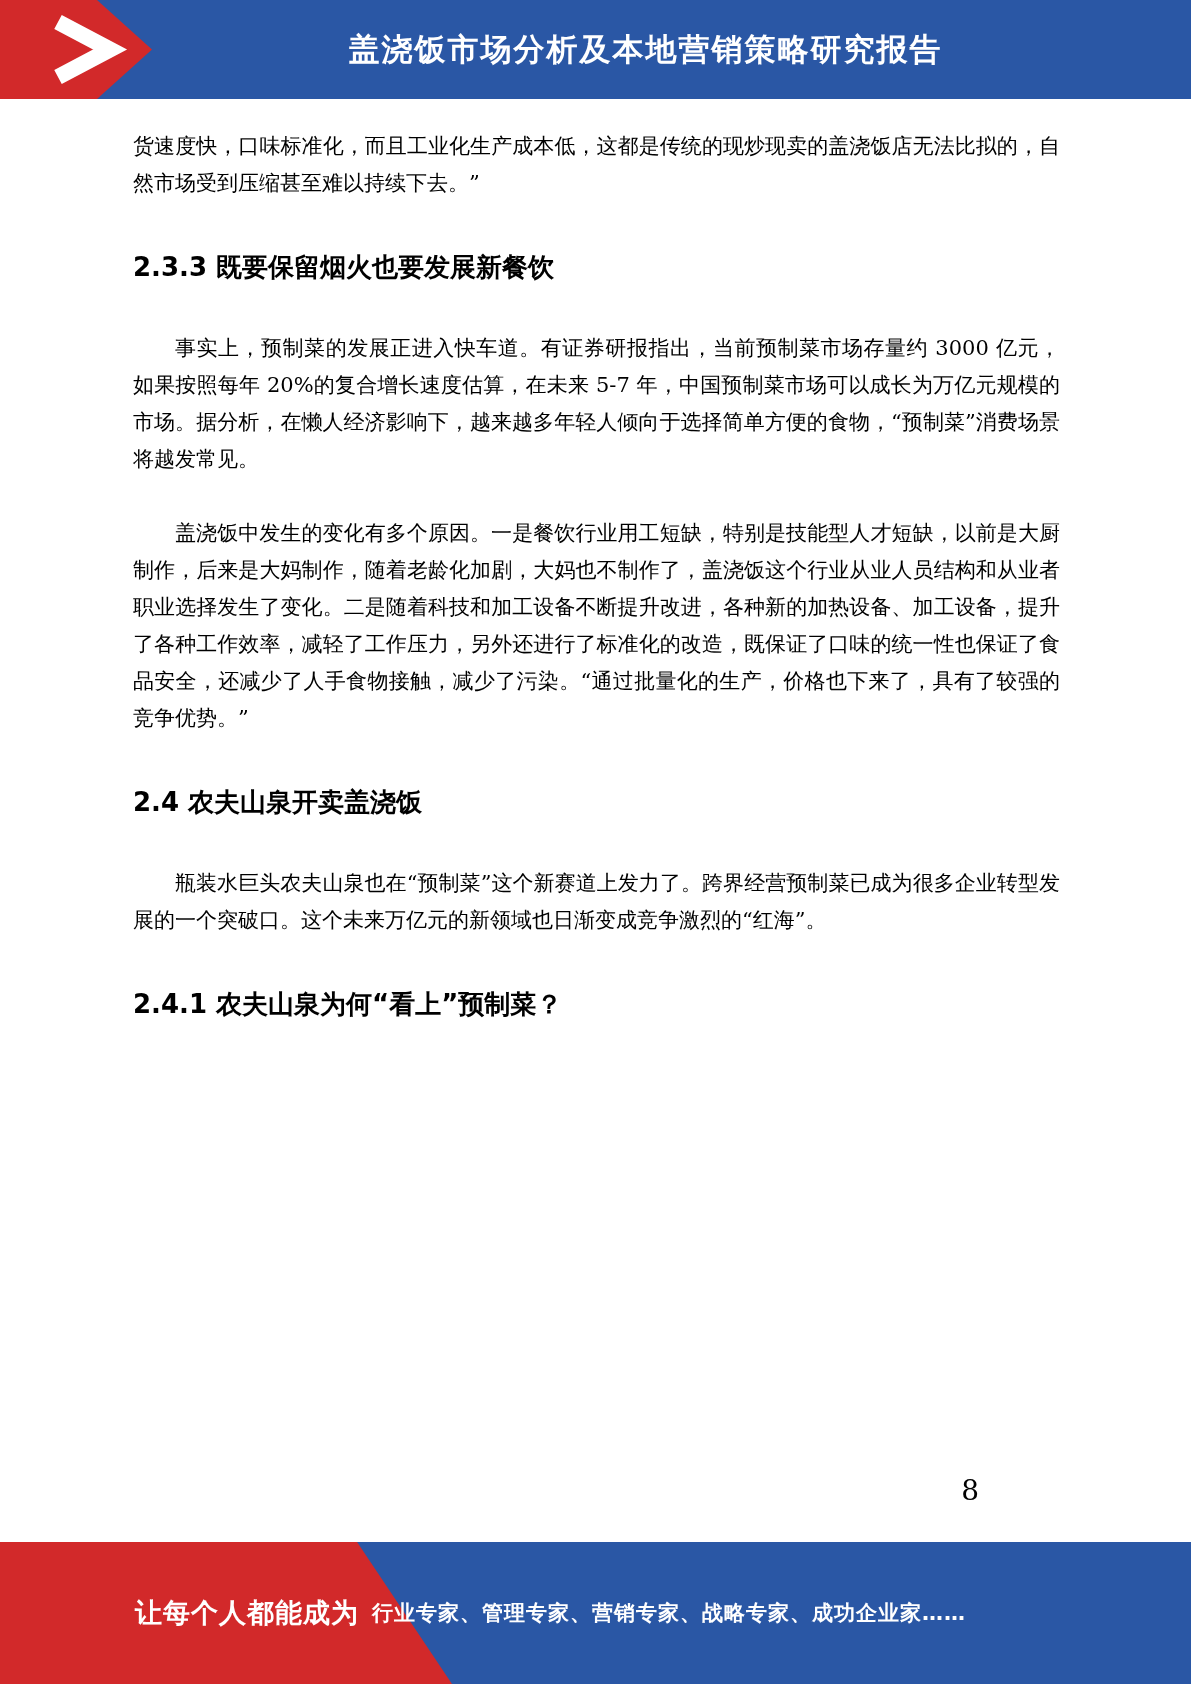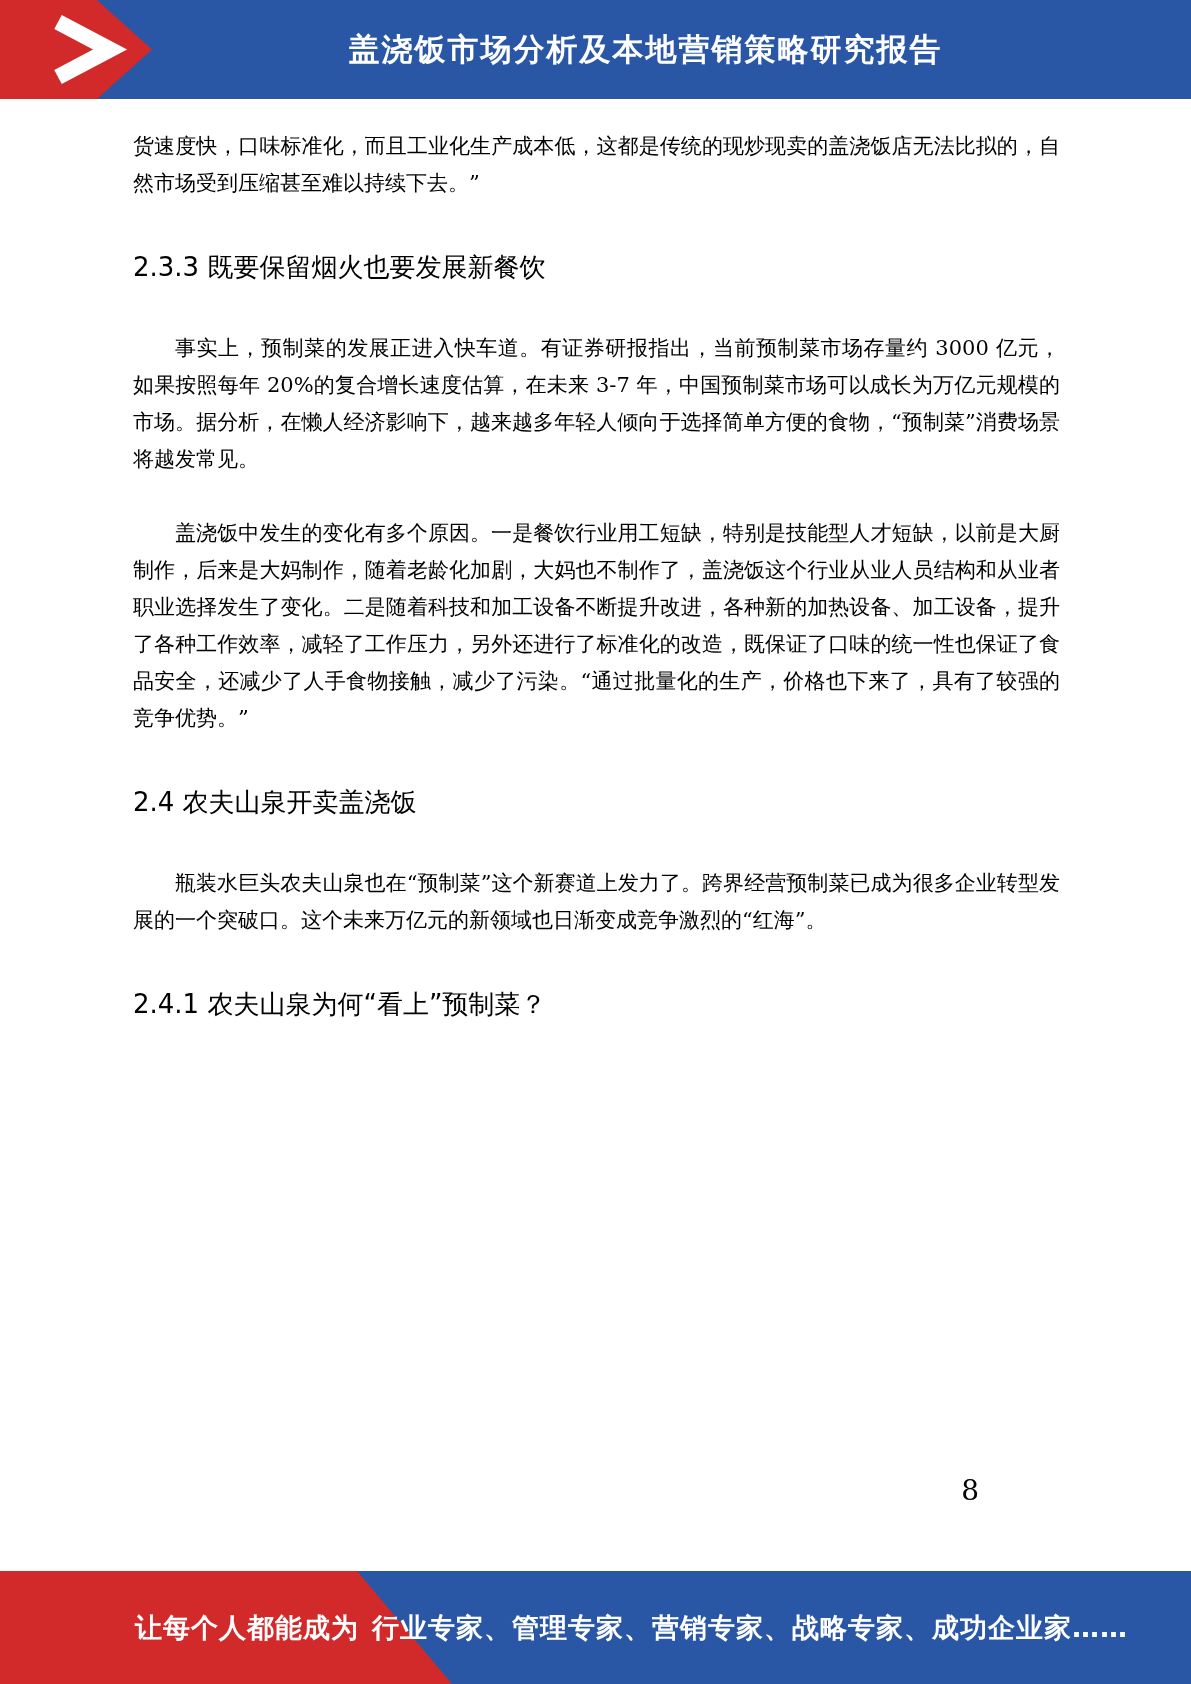--- a/index.html
+++ b/index.html
@@ -47,39 +47,39 @@
   .para{
     margin:0 0 37px 0;
     text-indent:2em;
   }
   .para-continuation{
     margin:0 0 23px 0;
     text-indent:0;
   }
   .sec-heading{
     font-family:"DejaVu Sans","Liberation Sans",sans-serif;
-    font-weight:normal;
+    font-weight:bold;
     font-size:26px;
     line-height:34px;
     margin:48px 0 46px 0;
     text-align:left;
   }
 
   
   .page-number{
     position:absolute;
     right:212px;
     top:1474px;
     font-size:28px;
     font-family:"DejaVu Serif","Liberation Serif",serif;
   }
 
   
   .footer{
-    position:absolute;left:0;right:0;bottom:0;height:113px;
+    position:absolute;left:0;right:0;bottom:0;height:142px;
     background:var(--blue,#2a57a5);
   }
   .footer-red{
     position:absolute;left:0;top:0;bottom:0;width:452px;
     background:var(--red,#d2292a);
     clip-path:polygon(0 0,79% 0,100% 100%,0 100%);
   }
   .footer-left{
     position:absolute;left:135px;top:0;bottom:0;
     display:flex;align-items:center;
@@ -89,21 +89,21 @@
     font-size:27px;
     letter-spacing:1px;
     white-space:nowrap;
   }
   .footer-right{
     position:absolute;left:372px;right:40px;top:0;bottom:0;
     display:flex;align-items:center;
     color:#ffffff;
     font-family:"DejaVu Sans","Liberation Sans",sans-serif;
     font-weight:bold;
-    font-size:27px;
+    font-size:21px;
     letter-spacing:1px;
     white-space:nowrap;
   }
 </style>
 </head>
 <body>
 
 <div class="header">
   <div class="header-arrow">
     <svg width="152" height="99" viewBox="0 0 152 99">
@@ -113,21 +113,21 @@
   </div>
   <div class="header-title">盖浇饭市场分析及本地营销策略研究报告</div>
 </div>
 
 <div class="content">
 
   <p class="para-continuation">货速度快，口味标准化，而且工业化生产成本低，这都是传统的现炒现卖的盖浇饭店无法比拟的，自然市场受到压缩甚至难以持续下去。”</p>
 
   <h2 class="sec-heading">2.3.3 既要保留烟火也要发展新餐饮</h2>
 
-  <p class="para">事实上，预制菜的发展正进入快车道。有证券研报指出，当前预制菜市场存量约 3000 亿元，如果按照每年 20%的复合增长速度估算，在未来 3-7 年，中国预制菜市场可以成长为万亿元规模的市场。据分析，在懒人经济影响下，越来越多年轻人倾向于选择简单方便的食物，“预制菜”消费场景将越发常见。</p>
+  <p class="para">事实上，预制菜的发展正进入快车道。有证券研报指出，当前预制菜市场存量约 3000 亿元，如果按照每年 20%的复合增长速度估算，在未来 5-7 年，中国预制菜市场可以成长为万亿元规模的市场。据分析，在懒人经济影响下，越来越多年轻人倾向于选择简单方便的食物，“预制菜”消费场景将越发常见。</p>
   <p class="para">盖浇饭中发生的变化有多个原因。一是餐饮行业用工短缺，特别是技能型人才短缺，以前是大厨制作，后来是大妈制作，随着老龄化加剧，大妈也不制作了，盖浇饭这个行业从业人员结构和从业者职业选择发生了变化。二是随着科技和加工设备不断提升改进，各种新的加热设备、加工设备，提升了各种工作效率，减轻了工作压力，另外还进行了标准化的改造，既保证了口味的统一性也保证了食品安全，还减少了人手食物接触，减少了污染。“通过批量化的生产，价格也下来了，具有了较强的竞争优势。”</p>
 
   <h2 class="sec-heading">2.4 农夫山泉开卖盖浇饭</h2>
 
   <p class="para">瓶装水巨头农夫山泉也在“预制菜”这个新赛道上发力了。跨界经营预制菜已成为很多企业转型发展的一个突破口。这个未来万亿元的新领域也日渐变成竞争激烈的“红海”。</p>
 
   <h2 class="sec-heading">2.4.1 农夫山泉为何“看上”预制菜？</h2>
 
 </div>
 

